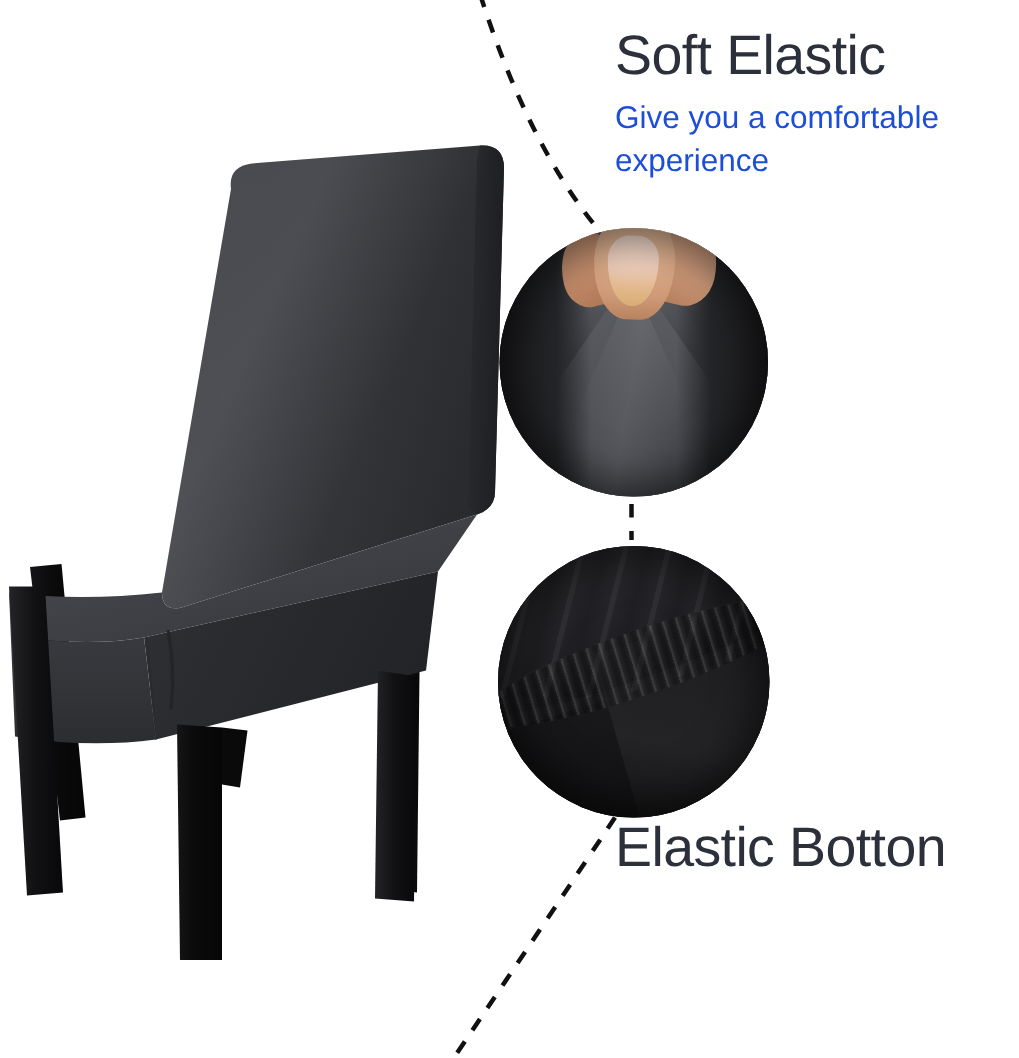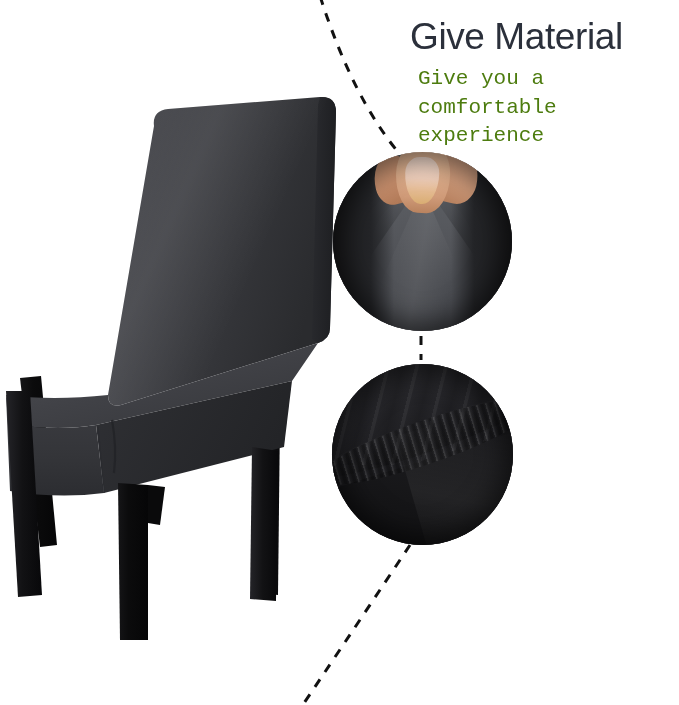--- a/index.html
+++ b/index.html
@@ -29,24 +29,23 @@
     font-weight: 400;
     color: #2b303b;
     letter-spacing: -0.4px;
     line-height: 1.12;
     margin: 0;
     white-space: nowrap;
   }
   .body-copy {
     font-size: 21px;
     font-weight: 400;
-    color: #4d7c0f;
+    color: #1d4ed8;
     line-height: 1.34;
-    margin: 8px 0 0 8px;
-    font-family: Liberation Mono, monospace;
+    margin: 8px 0 0 0;
   }
   #block-soft { top: 16px; }
   #block-elastic { top: 544px; }
   #block-elastic .body-copy { margin-top: 18px; }
 
   
   .detail-circle {
     position: absolute;
     border-radius: 50%;
     overflow: hidden;
@@ -295,21 +294,21 @@
     </svg>
   </div>
 
   <svg id="connectors" width="679" height="705">
     <path d="M 320 -4 Q 352 96 398 152" stroke="#111111" stroke-width="3" fill="none" stroke-dasharray="9 9" stroke-linecap="butt"></path>
     <path d="M 421 336 L 421 360" stroke="#111111" stroke-width="3" fill="none" stroke-dasharray="9 9" stroke-linecap="butt"></path>
     <path d="M 410 545 Q 360 620 300 709" stroke="#111111" stroke-width="3" fill="none" stroke-dasharray="9 9" stroke-linecap="butt"></path>
   </svg>
 
   <div class="text-block" id="block-soft">
-    <h2 class="heading">Give Material</h2>
+    <h2 class="heading">Soft Elastic</h2>
     <p class="body-copy">Give you a comfortable experience</p>
   </div>
 
   <div class="detail-circle" id="circle-soft">
     <div class="circle-art">
       <div class="sm-bg"></div>
       <div class="sm-cone"></div>
       <div class="sm-cone-sheen"></div>
       <div class="sm-dark-l"></div>
       <div class="sm-dark-r"></div>
@@ -328,15 +327,16 @@
       <div class="el-folds"></div>
       <div class="el-lower"></div>
       <div class="el-hem-edge"></div>
       <div class="el-hem"></div>
       <div class="el-sheen"></div>
     </div>
     <div class="circle-vignette"></div>
   </div>
 
   <div class="text-block" id="block-elastic">
+    <h2 class="heading">Elastic Botton</h2>
   </div>
 
 </div>
 
 </body></html>

